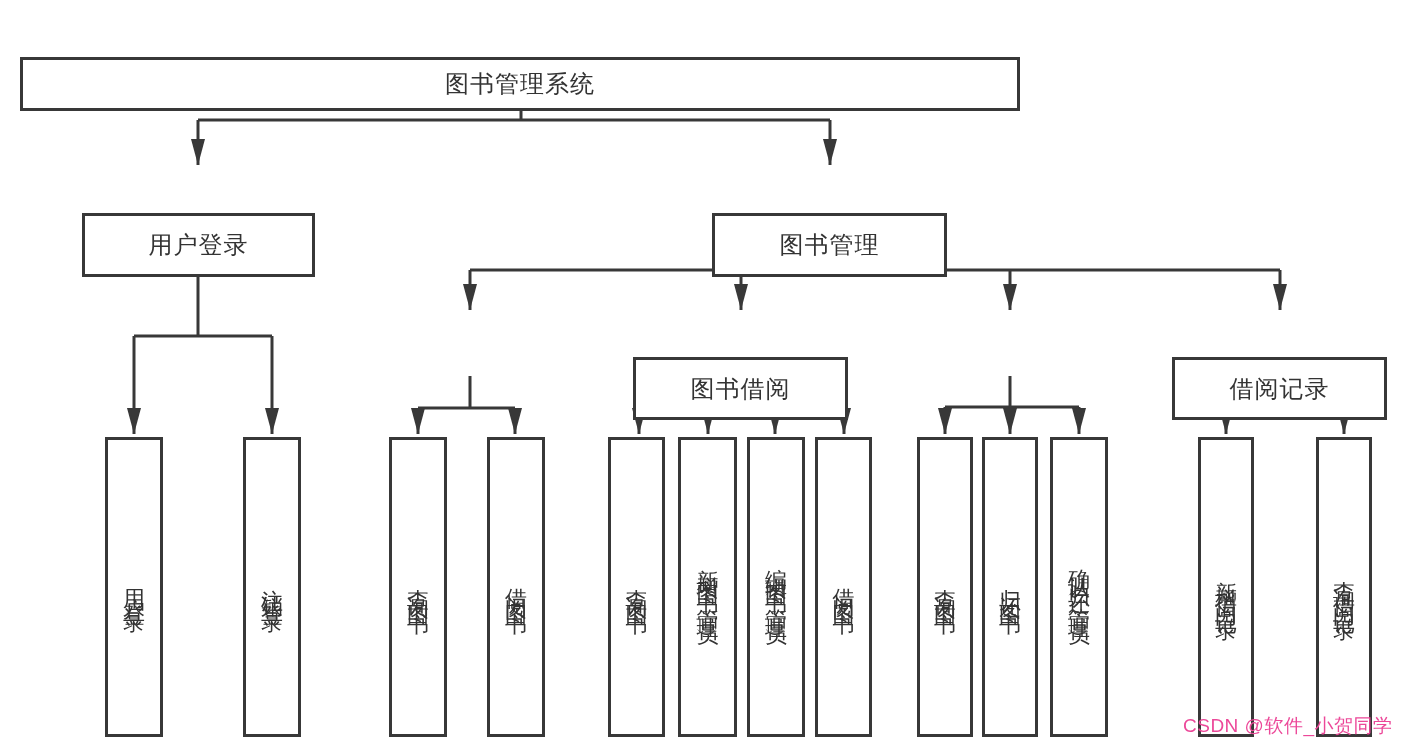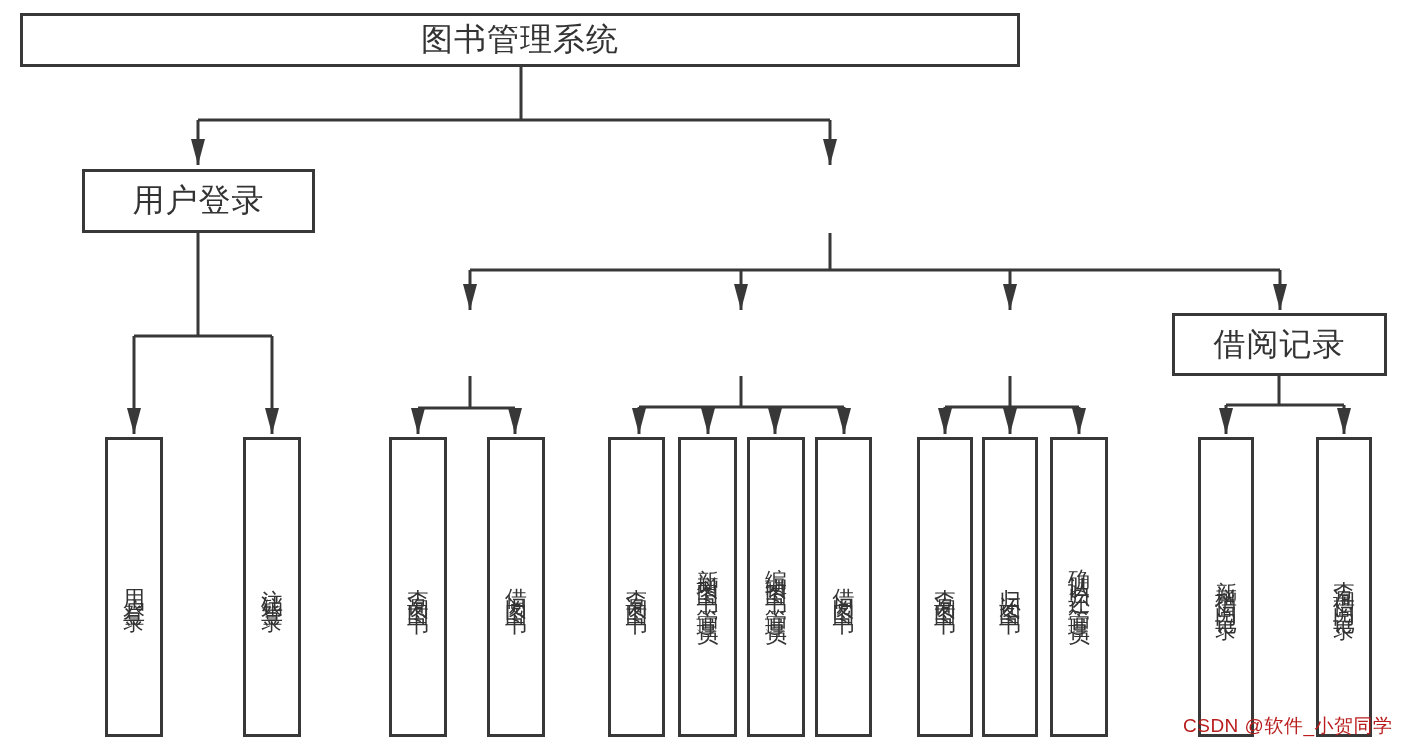--- a/index.html
+++ b/index.html
@@ -28,39 +28,40 @@
     box-sizing: border-box;
     border: 3px solid #383838;
     background: #ffffff;
     color: #333333;
     display: flex;
     align-items: center;
     justify-content: center;
     z-index: 2;
   }
   .node.h {
-    font-size: 32px;
+    font-size: 24px;
     letter-spacing: 1px;
     white-space: nowrap;
+    margin-top: 44px;
   }
   .node.v {
     font-size: 22px;
     writing-mode: vertical-rl;
     text-orientation: mixed;
     letter-spacing: 8px;
     line-height: 1;
     top: 437px;
     height: 300px;
   }
   #watermark {
     position: absolute;
     left: 1183px;
     top: 713px;
     font-size: 19px;
-    color: #b91c1c;
+    color: #ec4899;
     letter-spacing: 0.5px;
     white-space: nowrap;
     z-index: 5;
   }
 </style>
 </head>
 <body>
 
 <div id="canvas">
 
@@ -98,21 +99,23 @@
       <path d="M1010 407 V434"></path>
       <path d="M1079 407 V434"></path>
       <path d="M1226 405 V434"></path>
       <path d="M1344 405 V434"></path>
     </g>
   </svg>
 
   <div class="node h" style="left:20px; top:13px; width:1000px; height:54px">图书管理系统</div>
 
   <div class="node h" style="left:82px; top:169px; width:233px; height:64px">用户登录</div>
+  <div class="node h" style="left:712px; top:169px; width:235px; height:64px">图书管理</div>
 
+  <div class="node h" style="left:633px; top:313px; width:215px; height:63px">图书借阅</div>
   <div class="node h" style="left:1172px; top:313px; width:215px; height:63px">借阅记录</div>
 
   <div class="node v" style="left:105px; width:58px">用户登录</div>
   <div class="node v" style="left:243px; width:58px">注销登录</div>
 
   <div class="node v" style="left:389px; width:58px">查询图书</div>
   <div class="node v" style="left:487px; width:58px">借阅图书</div>
 
   <div class="node v" style="left:608px; width:57px">查询图书</div>
   <div class="node v" style="left:678px; width:59px">新增图书（管理员）</div>

